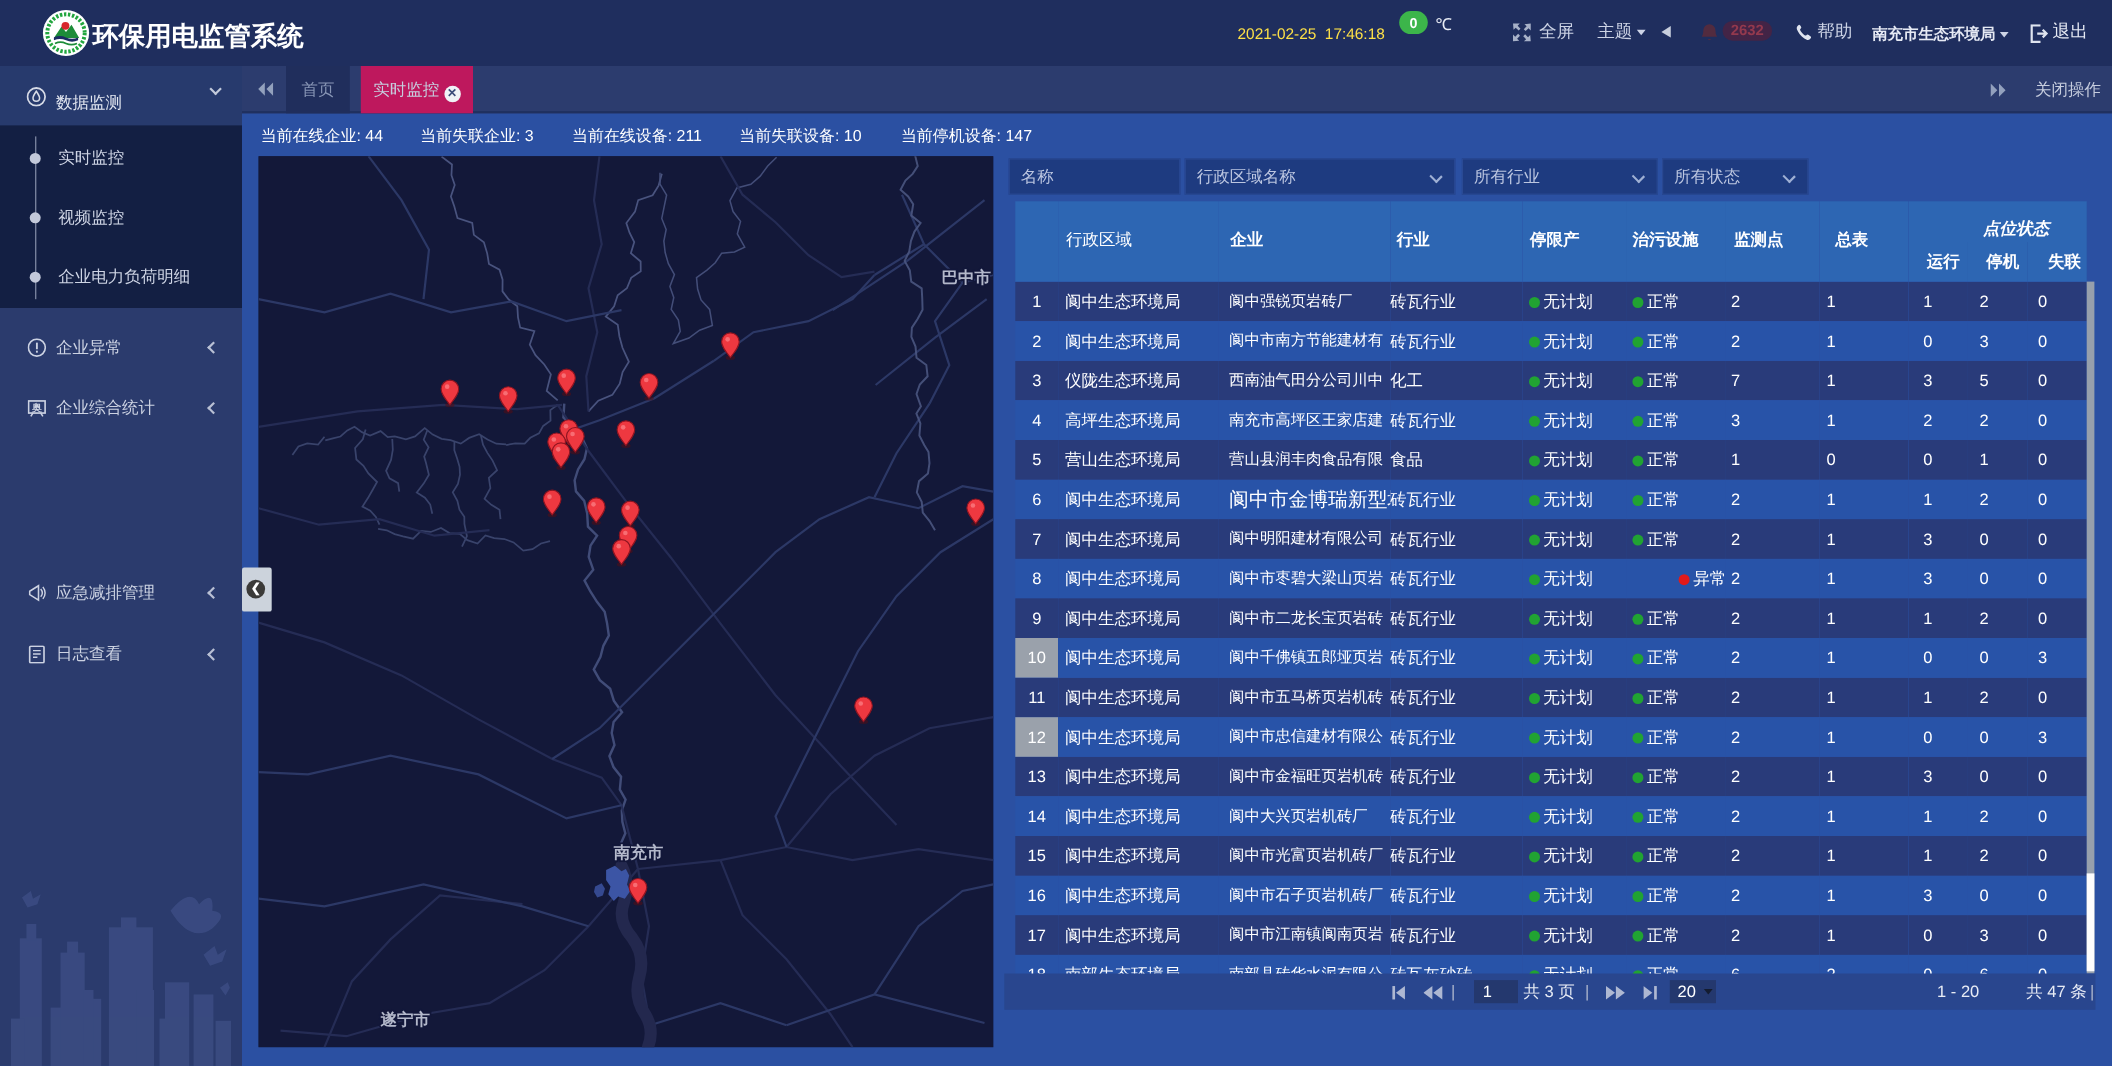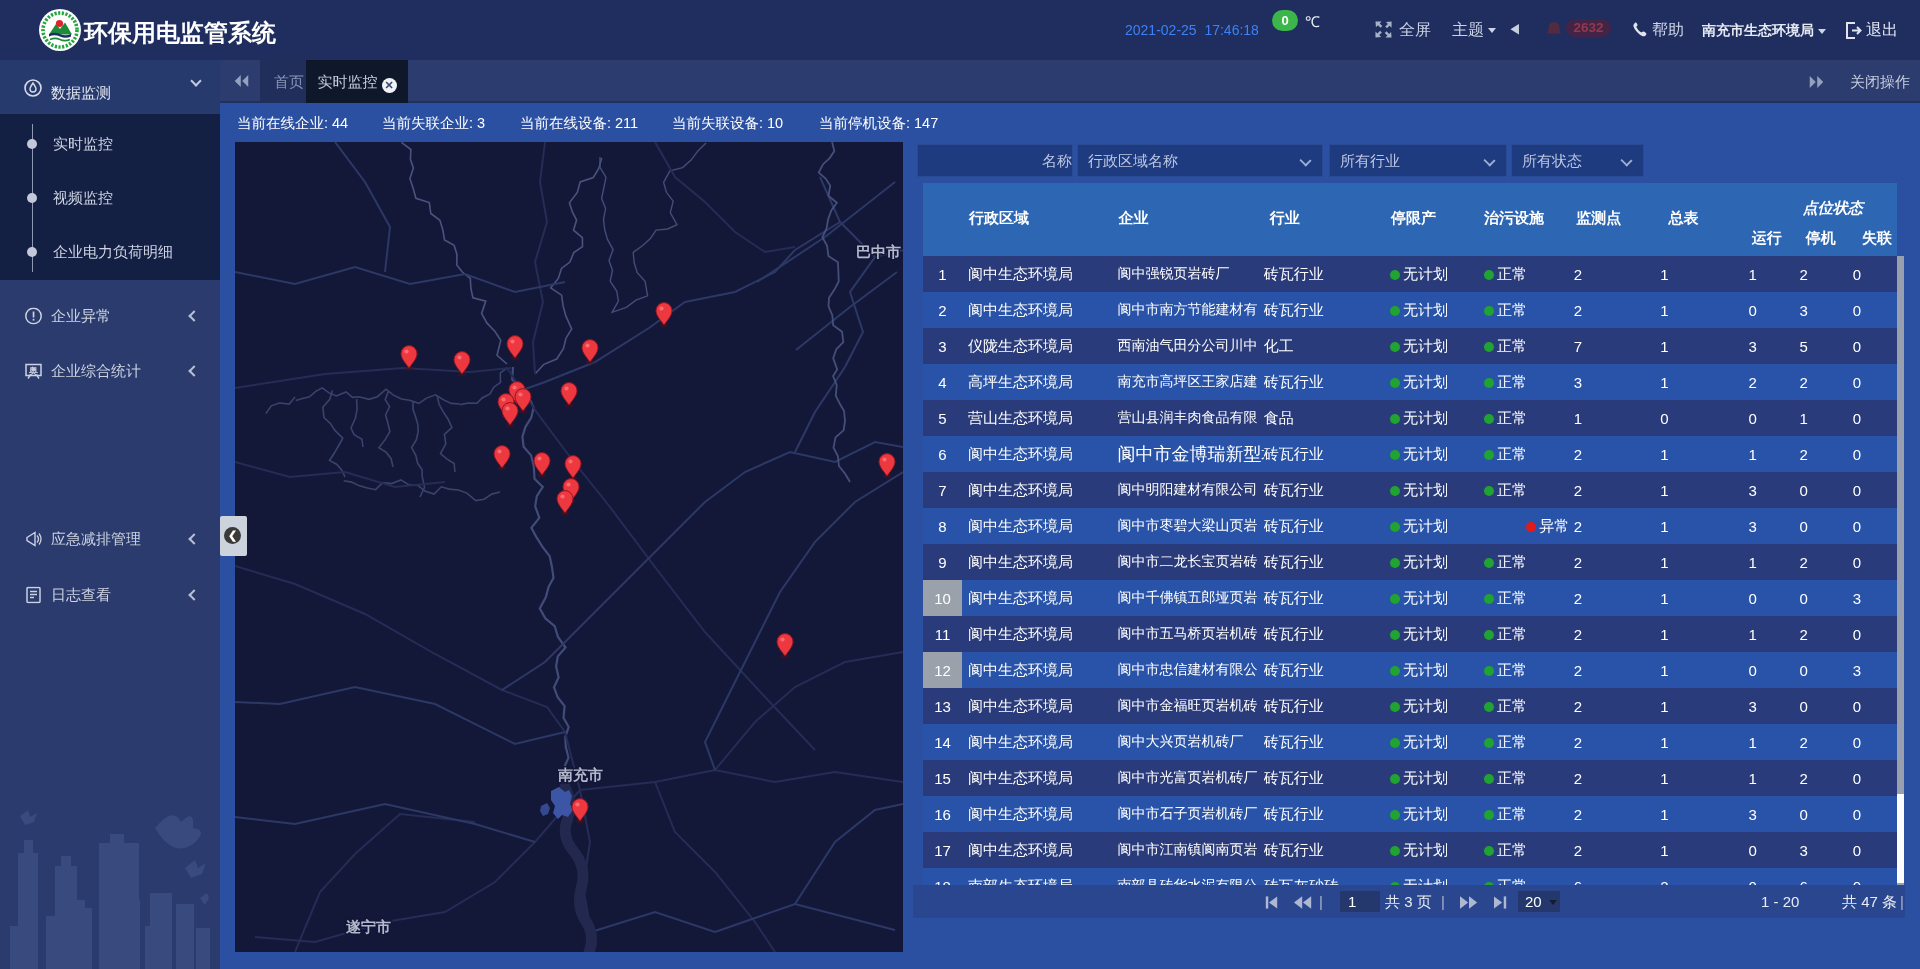--- a/index.html
+++ b/index.html
@@ -3,21 +3,21 @@
 <meta charset="utf-8">
 <title>环保用电监管系统</title>
 <style>
 * { margin:0; padding:0; box-sizing:border-box; }
 html,body { width:1920px; height:969px; overflow:hidden; font-family:"Liberation Sans", sans-serif; }
 body { background:#2b50a2; position:relative; }
 .top { position:absolute; left:0; top:0; width:1920px; height:60px; background:#1f2e5e; z-index:5; }
 .logo { position:absolute; left:38px; top:8px; width:44px; height:44px; }
 .title { position:absolute; left:84px; top:17px; color:#fff; font-size:24px; font-weight:bold; letter-spacing:0px; }
 .hitem { position:absolute; top:0; height:60px; line-height:60px; color:#ccd3e5; font-size:16px; }
-.time { left:1125px; font-size:14px; color:#3b82f6; }
+.time { left:1125px; font-size:14px; color:#fde047; }
 .tempbadge { position:absolute; left:1272px; top:10px; width:26px; height:21px; background:#3cb54a; border-radius:11px; color:#fff; font-size:13px; font-weight:bold; text-align:center; line-height:21px; }
 .celsius { position:absolute; left:1305px; top:11px; color:#e8ecf5; font-size:15px; }
 .fsicon { left:1375px; }
 .fstext { left:1399px; }
 .theme { left:1452px; }
 .speaker { left:1508px; color:#c7cedd; font-size:13px; }
 .badge { position:absolute; left:1566px; top:19px; width:45px; height:18px; background:#432446; border-radius:9px; color:#93394e; font-size:13.5px; font-weight:bold; text-align:center; line-height:18px; }
 .phone { left:1632px; }
 .help { left:1652px; }
 .org { left:1702px; color:#e6eaf4; font-weight:bold; font-size:14px; }
@@ -35,37 +35,37 @@
 .sub { position:absolute; left:0; top:54px; width:220px; height:166px; background:#131f43; }
 .sub .line { position:absolute; left:32px; top:10px; width:1px; height:148px; background:#8f98b2; }
 .sub .si { position:absolute; left:0; width:220px; height:55px; color:#ced4e4; font-size:15px; }
 .sub .si .dot { position:absolute; left:27px; top:50%; margin-top:-5px; width:10px; height:10px; border-radius:50%; background:#c3c9da; }
 .sub .si .txt { position:absolute; left:53px; top:50%; transform:translateY(-50%); }
 
 
 .tabbar { position:absolute; left:220px; top:60px; width:1700px; height:43px; background:#2c3c6e; border-bottom:2px solid #20305f; z-index:3; }
 .tab { position:absolute; top:0; height:43px; line-height:43px; font-size:15px; text-align:center; }
 .tab1 { left:40px; width:58px; background:#202e5c; color:#8795b5; }
-.tab2 { left:86px; width:102px; background:#0f172a; color:#c6cdde; }
+.tab2 { left:108px; width:102px; background:#be185d; color:#c6cdde; }
 .dblleft { position:absolute; left:14px; top:12px; }
 .closeops { position:absolute; right:10px; top:0; height:43px; line-height:43px; color:#c6cdde; font-size:15px; }
 
 .stats { position:absolute; left:220px; top:105px; width:1700px; height:37px; color:#fff; font-size:14.5px; z-index:2; }
 .stats span { position:absolute; top:9px; }
 
 
 .map { position:absolute; left:235px; top:142px; width:668px; height:810px; background:#131839; z-index:2; }
 .handle { position:absolute; left:-15px; top:374px; width:27px; height:40px; background:#ccd3dc; border-radius:2px; }
 .handle .c { position:absolute; left:4px; top:11px; width:17px; height:17px; background:#3b3a38; border-radius:50%; color:#fff; font-size:11px; font-weight:bold; text-align:center; line-height:17px; }
 
 
 .panel { position:absolute; left:913px; top:142px; width:992px; height:813px; z-index:2; }
 .field { position:absolute; top:2px; height:33px; background:#1e3b80; border:1px solid #2a4a94; color:#bcc6e0; font-size:15px; line-height:31px; padding-left:10px; }
 .field .chev { position:absolute; right:12px; top:11px; width:9px; height:9px; border-right:2px solid #9fb0d4; border-bottom:2px solid #9fb0d4; transform:rotate(45deg) scale(1,0.9); }
-.f1 { left:4px; width:156px;text-align:right; }
+.f1 { left:4px; width:156px; }
 .f2 { left:164px; width:246px; }
 .f3 { left:416px; width:178px; }
 .f4 { left:598px; width:133px; }
 
 table.grid { position:absolute; left:10px; top:41px; width:974px; border-collapse:collapse; table-layout:fixed; }
 table.grid th, table.grid td { font-weight:normal; padding:0; color:#fff; font-size:15px; overflow:hidden; white-space:nowrap; }
 tr.hrow1 th { background:#2d66b3; height:37px; vertical-align:bottom; padding-bottom:2px; text-align:left; }
 tr.hrow2 th { background:#2d66b3; height:36px; vertical-align:middle; text-align:left; }
 tr.drow { height:36px; }
 tr.odd td { background:#293b7a; }
@@ -335,21 +335,21 @@
         <col style="width:90px">
         <col style="width:85px">
         <col style="width:80px">
       <col style="width:54px">
         <col style="width:54px">
         <col style="width:54px">
     </colgroup>
     <tbody>
         <tr class="hrow1">
       <th rowspan="2"></th>
-      <th rowspan="2" style="vertical-align:middle;padding-left:7px;font-weight:bold;margin-left:40px;">行政区域</th>
+      <th rowspan="2" style="vertical-align:middle;padding-left:7px;font-weight:normal;margin-left:40px;">行政区域</th>
       <th rowspan="2" style="vertical-align:middle;padding-left:10px;font-weight:bold;">企业</th>
       <th rowspan="2" style="vertical-align:middle;padding-left:6px;font-weight:bold;">行业</th>
       <th rowspan="2" style="vertical-align:middle;padding-left:7px;font-weight:bold;">停限产</th>
       <th rowspan="2" style="vertical-align:middle;padding-left:5px;font-weight:bold;">治污设施</th>
       <th rowspan="2" style="vertical-align:middle;padding-left:7px;font-weight:bold;">监测点</th>
       <th rowspan="2" style="vertical-align:middle;padding-left:14px;font-weight:bold;">总表</th>
       <th colspan="3" style="text-align:center;padding-left:34px;font-style:italic;font-weight:bold;">点位状态</th>
     </tr>
     <tr class="hrow2">
       <th style="text-align:center;padding-left:10px;font-weight:bold;">运行</th>

